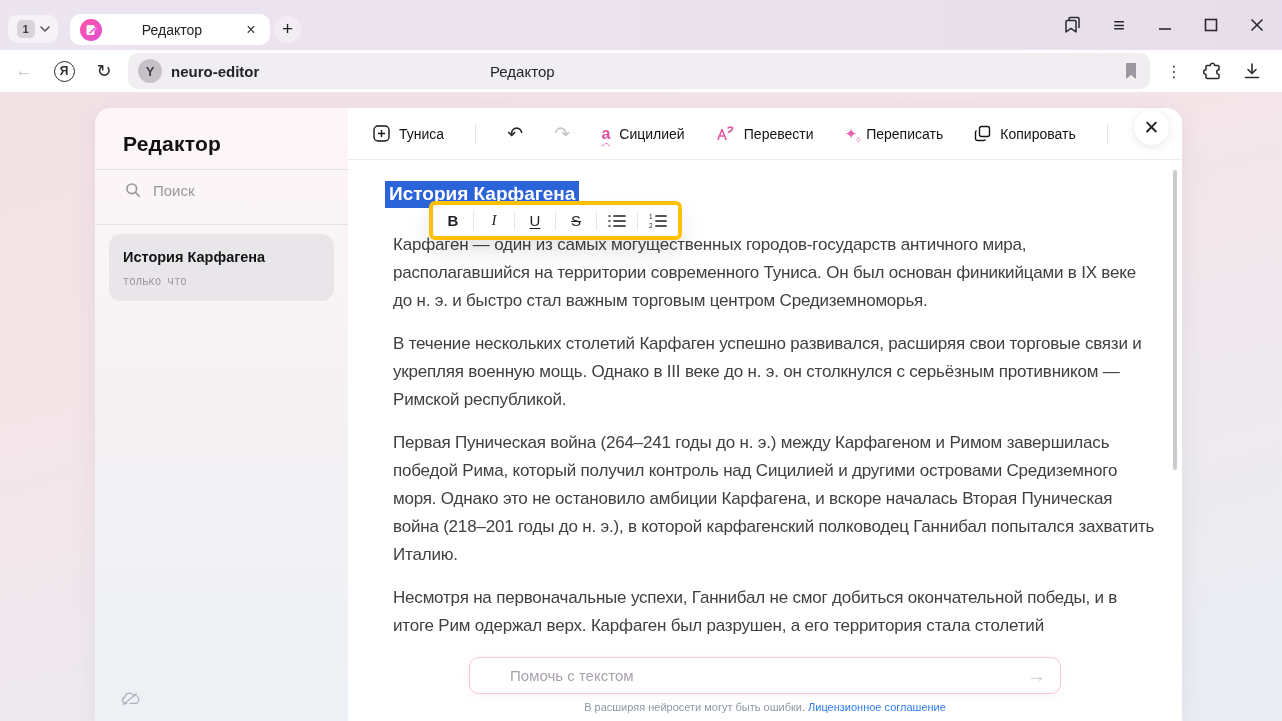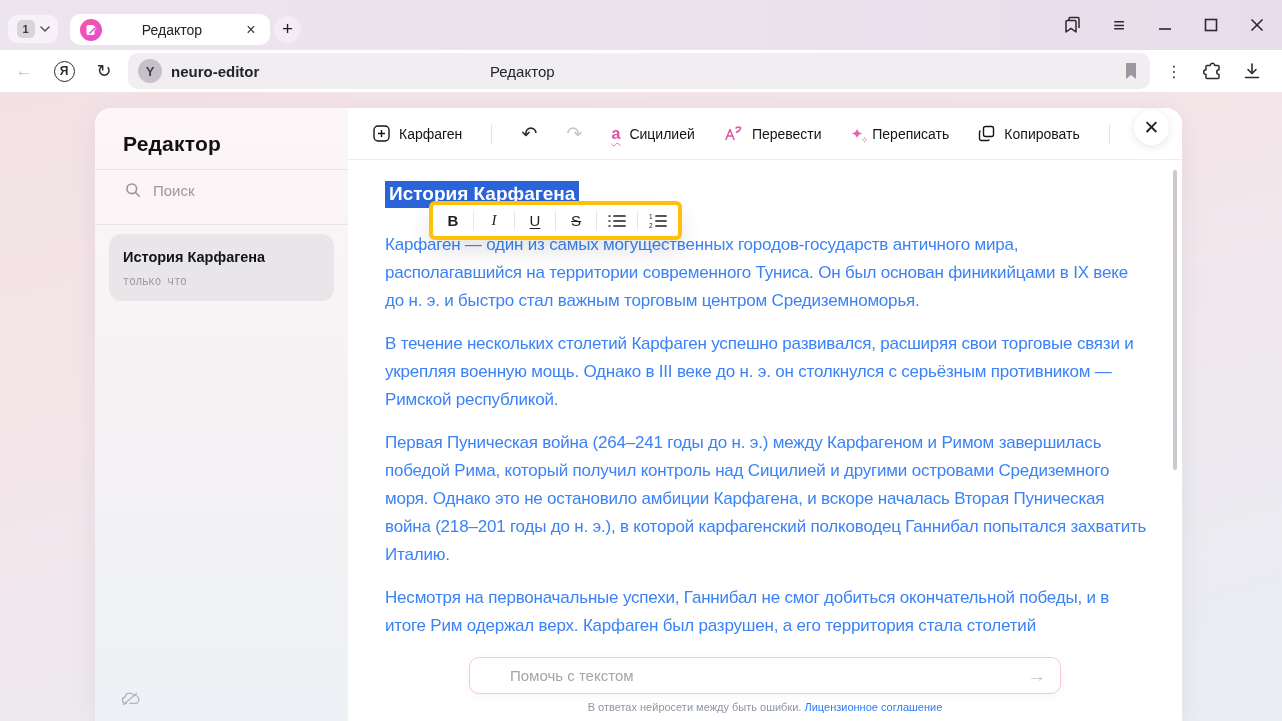--- a/index.html
+++ b/index.html
@@ -80,22 +80,22 @@
   .tb-redo { color:#c8c5cb; font-size:19px; cursor:pointer; }
   .ico-fix { position:relative; color:#e0519e; font-size:16px; font-weight:bold;
     text-decoration:underline wavy #ef66b4 1px; text-underline-offset:3px; }
   .ico-sparkles { color:#e961b6; font-size:15px; position:relative; }
   .ico-sparkles .sp2 { position:absolute; right:-5px; bottom:-2px; font-size:9px; }
 
   .editor { position:relative; padding:21px 0 0 37px; }
   .doc-title-line { margin-bottom:23px; }
   .doc-title { display:inline-block; background:#2b63d9; color:#fff; font-size:19px; font-weight:bold;
     padding:2px 4px 3px 4px; cursor:text; }
-  .doc-p { width:765px; font-size:17px; line-height:28px; letter-spacing:-0.2px; color:#3b82f6;
-    margin-bottom:15px; cursor:text; }
+  .doc-p { width:765px; font-size:17px; line-height:28px; letter-spacing:-0.2px; color:#404040;
+    margin-bottom:15px; cursor:text;margin-left:8px; }
 
   
   .fmt-popup { position:absolute; left:81px; top:41px; background:#fff;
     border:4px solid #ffc107; border-radius:6px; display:flex; align-items:center;
     box-shadow:0 12px 22px rgba(0,0,0,.10); z-index:5; }
   .fmt-btn { width:40px; height:31px; display:flex; align-items:center; justify-content:center;
     font-size:15px; color:#1e1e22; cursor:pointer; }
   .fmt-sep { width:1px; height:19px; background:#e7e5e8; }
   .fmt-b { font-weight:bold; }
   .fmt-i { font-family:"Liberation Serif","DejaVu Serif",serif; font-style:italic; }
@@ -247,21 +247,21 @@
 
         <div class="toolbar">
           <div class="tb-btn">
             <span>
               <svg width="17" height="17" viewBox="0 0 17 17" fill="none" stroke="#141414" stroke-width="1.4">
                   <rect x="1" y="1" width="15" height="15" rx="4"></rect>
                   <line x1="8.5" y1="5" x2="8.5" y2="12"></line>
                   <line x1="5" y1="8.5" x2="12" y2="8.5"></line>
                 </svg>
             </span>
-            <span>Карфаген</span>
+            <span>Туниса</span>
           </div>
           <div class="tb-sep"></div>
           <span class="tb-undo">↶</span>
           <span class="tb-redo">↷</span>
           <div class="tb-btn">
             <span class="ico-fix">a</span>
             <span>Сицилией</span>
           </div>
           <div class="tb-btn">
             <span>
@@ -339,21 +339,21 @@
         </div>
 
         <div class="scroll-thumb"></div>
 
         <div class="prompt-wrap">
           <div class="prompt-box">
             <input type="text" placeholder="Помочь с текстом" style="">
             <span class="send-arrow">→</span>
           </div>
           <div class="prompt-footer">
-            <span>В ответах нейросети между быть ошибки.</span>
+            <span>В расширяя нейросети могут быть ошибки.</span>
             <a>Лицензионное соглашение</a>
           </div>
         </div>
 
       </div>
     </div>
 
     <div class="close-fab">✕</div>
   </div>
 

